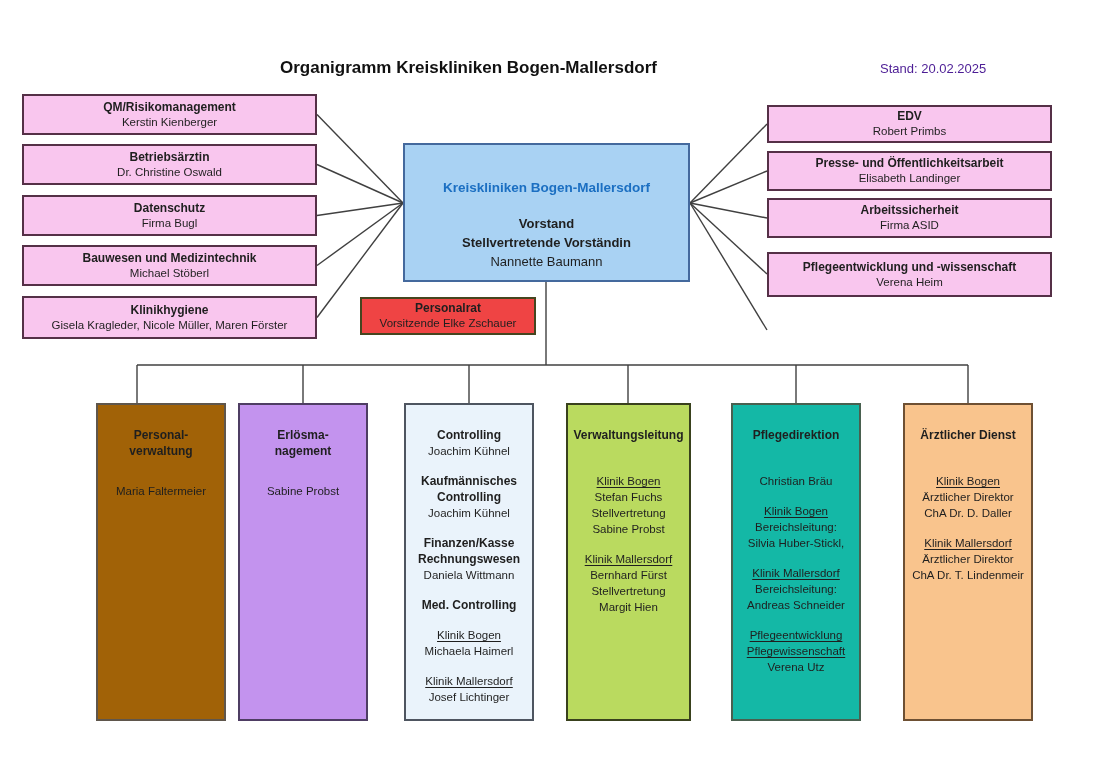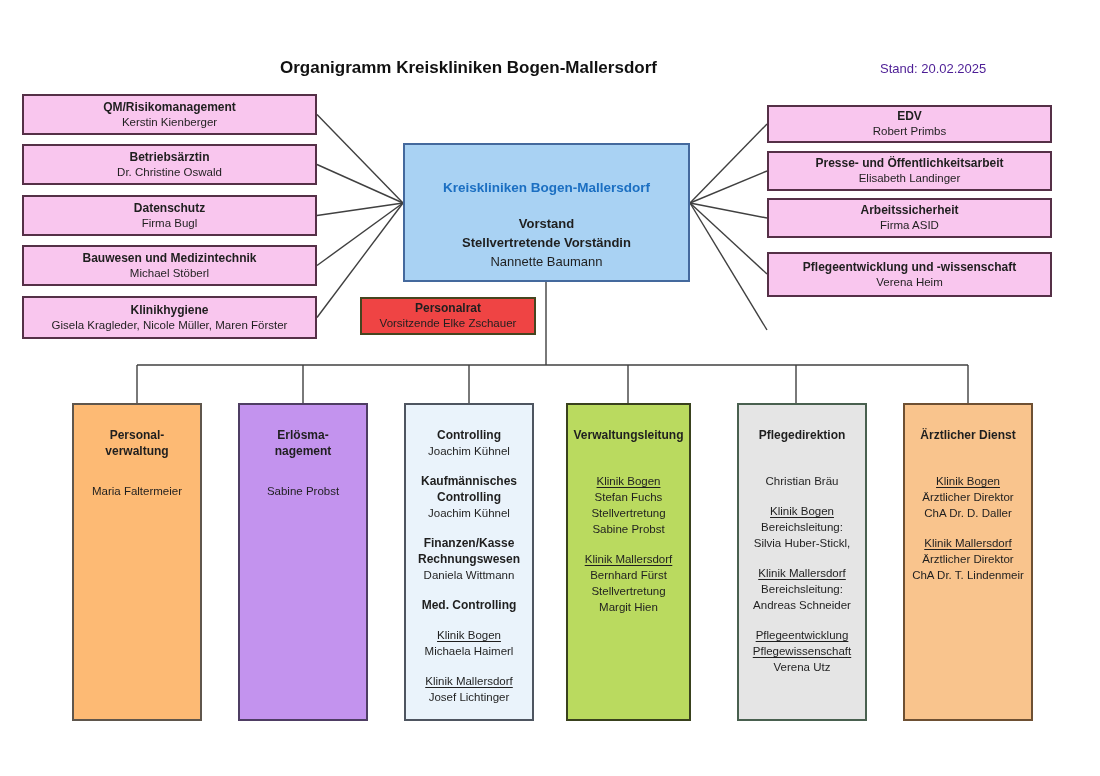--- a/index.html
+++ b/index.html
@@ -40,25 +40,25 @@
   .bbox{
     position:absolute;top:403px;height:318px;box-sizing:border-box;
     border:2px solid #555;text-align:center;padding-top:22px;
     font-size:11.5px;line-height:16px;
   }
   .bbox .ln.b{font-weight:bold;font-size:12px;}
   .bbox .ln.u{text-decoration:underline;text-underline-offset:2px;}
   .bbox .ln.gap{margin-top:14px;}
   .bbox .ln.gapL{margin-top:30px;}
   .bbox .ln.gap2{margin-top:24px;}
-  .peach{background:#fdba74;border-color:#5f564c;}
+  .peach{background:#a16207;border-color:#5f564c;margin-left:24px;}
   .purple{background:#c393ee;border-color:#4e3d63;}
   .ltblue{background:#eaf3fb;border-color:#4e5560;}
   .green{background:#bada5f;border-color:#39411d;}
-  .mint{background:#e5e5e5;border-color:#49604f;margin-left:6px;}
+  .mint{background:#14b8a6;border-color:#49604f;}
   .orange{background:#f9c48d;border-color:#6e5033;}
 </style>
 </head>
 <body>
 
 <div class="canvas">
 
   <svg class="wires" width="1100" height="776">
     <g stroke="#404040" stroke-width="1.4" fill="none">
       <path d="M317 114.5 L403 203"></path>

